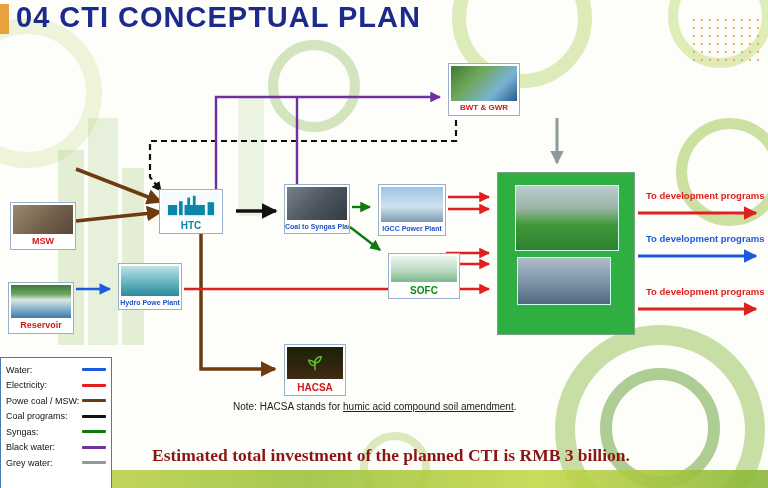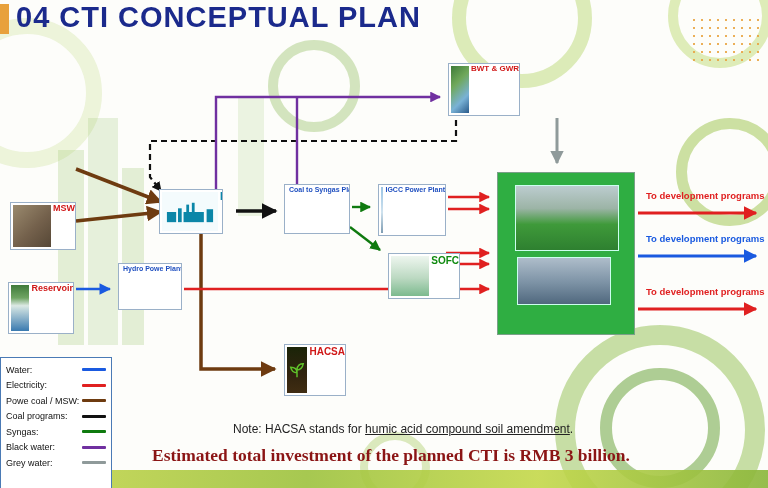--- a/index.html
+++ b/index.html
@@ -14,21 +14,21 @@
   .band{position:absolute;left:0;top:470px;width:768px;height:18px;z-index:1;background:linear-gradient(90deg,#cbd94e,#9dc23e 40%,#c4d84a 70%,#8ab63a);opacity:.9;pointer-events:none}
 
   
   .accent{position:absolute;left:0;top:4px;width:9px;height:30px;background:#e8a13c;z-index:5}
   .title{position:absolute;left:16px;top:1px;font-size:29px;font-weight:bold;letter-spacing:1px;color:#1b2a8c;z-index:5;white-space:nowrap}
 
   
   svg.arrows{position:absolute;left:0;top:0;z-index:2;pointer-events:none}
 
   
-  .node{position:absolute;background:#fff;border:1px solid #9ab0c8;display:flex;flex-direction:row;z-index:3}
+  .node{position:absolute;background:#fff;border:1px solid #9ab0c8;display:flex;flex-direction:column;z-index:3}
   .thumb{flex:1;margin:2px;position:relative;display:flex;align-items:center;justify-content:center}
   .nlabel{text-align:center;font-weight:bold;line-height:1.1;padding:1px 0 2px;white-space:nowrap;overflow:hidden}
   .red{color:#d01818}.blue{color:#2050c0}.teal{color:#0b86a8}.green{color:#0f8a0f}
   .s9{font-size:9px}.s10{font-size:10px}.s7{font-size:7px}.s8{font-size:8px}
 
   .t-browncoal{background:linear-gradient(135deg,#8a5a2a,#5a3410 55%,#34200a)}
   .t-msw{background:linear-gradient(135deg,#9a8a6e,#74614c 55%,#564736)}
   .t-reservoir{background:linear-gradient(180deg,#3f7a3a 0%,#6fa463 28%,#dce9e4 45%,#bcd4da 55%,#3a7ab0 100%)}
   .t-htc{background:#f4fbfd}
   .t-syngas{background:linear-gradient(135deg,#78828c,#4a525c 55%,#343c46)}
@@ -46,21 +46,21 @@
   
   .outlabel{position:absolute;left:646px;width:118px;font-size:9.5px;font-weight:bold;z-index:4;white-space:nowrap}
 
   
   .legend{position:absolute;left:0;top:357px;width:112px;height:140px;background:#fff;border:1px solid #4a7ab5;z-index:4;padding:4px 5px 0 5px}
   .lrow{display:flex;align-items:center;height:15.5px}
   .llabel{font-size:9px;color:#111;white-space:nowrap}
   .lline{margin-left:auto;width:24px;height:3px;border-radius:1px;flex:0 0 24px}
 
   
-  .note{position:absolute;left:233px;top:422px;font-size:12px;color:#222;z-index:4;white-space:nowrap}
+  .note{position:absolute;left:233px;top:401px;font-size:10px;color:#222;z-index:4;white-space:nowrap}
   .note .u{text-decoration:underline}
   .statement{position:absolute;left:152px;top:445px;width:612px;font-family:"Liberation Serif",serif;font-size:17.5px;font-weight:bold;color:#8b1515;z-index:4;white-space:nowrap}
 </style>
 </head>
 <body>
 
 <div class="slide">
 
   <div class="deco" style="left:-48px;top:18px;width:150px;height:150px;border:16px solid #cfe39e;opacity:.35"></div>
   <div class="deco" style="left:452px;top:-52px;width:140px;height:140px;border:14px solid #a9cf55;opacity:.4"></div>

